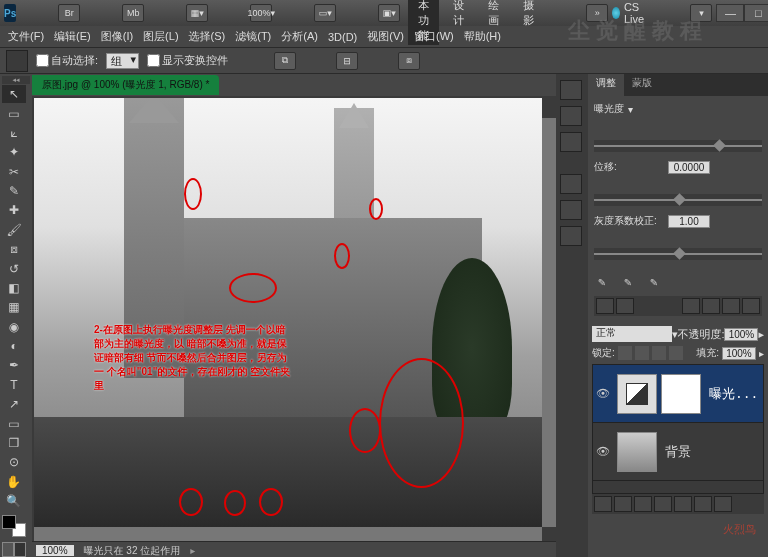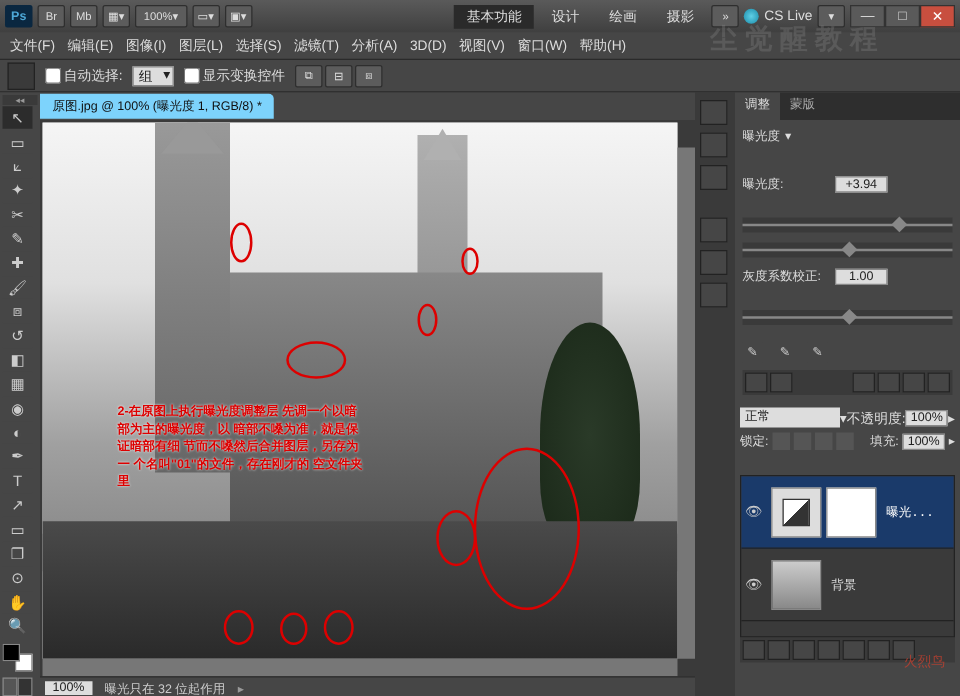--- a/index.html
+++ b/index.html
@@ -1,20 +1,20 @@
 <!DOCTYPE html>
 <html><head>
 <meta charset="utf-8">
 <style>
 * { margin:0; padding:0; box-sizing:border-box; font-family:"Microsoft YaHei",SimSun,sans-serif; }
 body { width:768px; height:557px; background:#464646; overflow:hidden; position:relative; font-size:11px; color:#222; }
 
 .titlebar { height:26px; background:linear-gradient(#5a5a5a,#3f3f3f); display:flex; align-items:center; padding:0 4px; gap:4px; }
 .ps-icon { width:22px; height:18px; background:#0a2740; color:#4da7d6; display:flex; align-items:center; justify-content:center; font-weight:bold; font-size:10px; border-radius:2px; }
-.tb-btn { min-width:22px; height:18px; background:#5c5c5c; border:1px solid #2e2e2e; display:flex; align-items:center; justify-content:center; color:#ddd; font-size:9px; border-radius:2px; cursor:pointer; }
+.tb-btn { min-width:22px; height:18px; background:#5c5c5c; border:1px solid #2e2e2e; display:flex; align-items:center; justify-content:center; color:#ddd; font-size:9px; border-radius:2px; cursor:pointer;margin-left:38px; }
 .tb-btn.zoom { padding:0 6px; }
 .spacer { flex:1; }
 .workspace { padding:2px 10px; color:#ddd; font-size:11px; }
 .workspace.active { background:#2a2a2a; }
 .cslive { color:#ddd; font-size:11px; display:flex; align-items:center; gap:4px; }
 .cslive::before { content:""; width:12px; height:12px; border-radius:50%; background:radial-gradient(circle,#5fd0e6,#1a8aa8); }
 .win-btns { display:flex; gap:0; }
 .win-btn { width:28px; height:18px; background:#5a5a5a; border:1px solid #333; display:flex; align-items:center; justify-content:center; color:#ddd; }
 .win-btn.close { background:#c84f3f; color:#fff; }
 
@@ -34,21 +34,21 @@
 .tool { width:24px; height:20px; background:#464646; display:flex; align-items:center; justify-content:center; color:#ccc; cursor:pointer; font-size:12px; }
 .tool.active { background:#2c2c2c; }
 .fg-bg { width:24px; height:24px; position:relative; margin-top:4px; }
 .fg { width:14px; height:14px; background:#000; border:1px solid #888; position:absolute; top:0; left:0; }
 .bg { width:14px; height:14px; background:#fff; border:1px solid #888; position:absolute; bottom:0; right:0; }
 .qm { width:24px; height:16px; display:flex; margin-top:4px; }
 .qm div { flex:1; border:1px solid #888; }
 
 .doc-area { flex:1; background:#333; display:flex; flex-direction:column; }
 .doc-tab { height:22px; background:#464646; display:flex; align-items:center; }
-.doc-tab-item { padding:3px 10px; background:#7dd3fc; color:#111; font-size:10px; border-top-right-radius:4px; }
+.doc-tab-item { padding:3px 10px; background:#15803d; color:#111; font-size:10px; border-top-right-radius:4px; }
 .canvas-wrap { flex:1; background:#3a3a3a; position:relative; overflow:hidden; }
 .canvas { position:absolute; inset:2px 14px 14px 2px; background:#e8e8e8; overflow:hidden;padding-left:24px; }
 .church { position:absolute; inset:0; background:linear-gradient(#f5f5f5 0%,#e0e0e0 30%,#a0a0a0 60%,#707070 100%); }
 .tower1 { position:absolute; left:90px; top:0; width:60px; height:280px; background:linear-gradient(#999,#666); }
 .tower1::before { content:""; position:absolute; top:-30px; left:5px; width:0; height:0; border:25px solid transparent; border-bottom:30px solid #999; }
 .tower2 { position:absolute; left:300px; top:10px; width:40px; height:220px; background:linear-gradient(#b0b0b0,#808080); }
 .tower2::before { content:""; position:absolute; top:-20px; left:5px; width:0; height:0; border:15px solid transparent; border-bottom:25px solid #b0b0b0; }
 .facade { position:absolute; left:150px; top:120px; right:60px; height:200px; background:linear-gradient(#888,#555); }
 .street { position:absolute; bottom:0; left:0; right:0; height:110px; background:linear-gradient(#4a4a4a,#2a2a2a); }
 .fence { position:absolute; bottom:70px; left:0; right:0; height:30px; background:repeating-linear-gradient(90deg,#333 0 2px,transparent 2px 6px),#555; }
@@ -74,32 +74,32 @@
 .adj-val { width:42px; background:#ddd; color:#222; text-align:center; border:1px solid #888; font-size:10px; }
 .adj-slider { height:12px; position:relative; background:#3a3a3a; margin:0 0 8px 0; }
 .adj-slider::after { content:""; position:absolute; top:5px; left:0; right:0; height:2px; background:#888; }
 .adj-thumb { position:absolute; top:1px; width:9px; height:9px; background:#888; transform:rotate(45deg); }
 .eyedrops { display:flex; gap:10px; padding:6px 0; }
 .eyedrop { width:16px; height:16px; background:#464646; color:#ccc; display:flex; align-items:center; justify-content:center; }
 
 .layer-panel-body { padding:4px; }
 .mode-row { display:flex; align-items:center; gap:0; margin-bottom:4px; }
 .mode-sel { flex:1; background:#ddd; color:#222; padding:0 4px; height:16px; font-size:10px; }
-.lock-row { display:flex; align-items:center; gap:3px; font-size:10px; color:#ddd; margin-bottom:20px; }
+.lock-row { display:flex; align-items:center; gap:3px; font-size:10px; color:#ddd; margin-bottom:4px; }
 .lock-ico { width:14px; height:14px; background:#555; }
 .layers-list { border:1px solid #222; background:#3a3a3a; height:130px; overflow:hidden; }
 .layer-row { display:flex; align-items:center; height:58px; border-bottom:1px solid #222; }
 .layer-row.active { background:#1a3a6a; }
 .layer-eye { width:20px; display:flex; justify-content:center; color:#ccc; }
 .layer-thumbs { display:flex; gap:4px; padding:4px; }
 .layer-thumb { width:40px; height:40px; background:#ddd; border:1px solid #888; position:relative; }
 .layer-thumb.mask { background:#fff; }
 .layer-thumb.exp::after { content:""; position:absolute; inset:8px; border:1px solid #333; background:linear-gradient(135deg,#fff 50%,#333 50%); }
 .layer-thumb.img { background:linear-gradient(#ccc,#888); }
-.layer-name { color:#fff; font-size:10px; padding-left:4px;font-family:Liberation Mono, monospace; }
+.layer-name { color:#fff; font-size:13px; padding-left:4px;font-family:Liberation Mono, monospace; }
 .layer-btns { display:flex; gap:2px; padding:2px; background:#3a3a3a; }
 .lb { width:18px; height:16px; background:#464646; border:1px solid #222; }
 
 .corner-logo { position:absolute; right:12px; bottom:20px; color:#c04030; font-size:11px; opacity:.8; }
 .watermark { position:absolute; right:60px; top:16px; color:#888; font-size:22px; font-weight:bold; opacity:.3; letter-spacing:6px; }
 </style>
 </head>
 <body>
 
 <div class="titlebar">
@@ -248,27 +248,27 @@
     <div class="panel-tabs">
       <div class="panel-tab active">调整</div>
       <div class="panel-tab">蒙版</div>
     </div>
     <div class="panel-body">
       <div class="adj-row">
         <div>曝光度</div>
         <span>▾</span>
       </div>
       <div style="height:4px"></div>
-      <div class="adj-row">
-        <div class="adj-label">曝光度:</div>
-        <div class="adj-val">+3.94</div>
-      </div>
       <div class="adj-slider">
           <div class="adj-thumb" style="left:72%"></div>
         </div>
+      <div class="adj-row">
+        <div class="adj-label">位移:</div>
+        <div class="adj-val">0.0000</div>
+      </div>
       <div class="adj-slider">
           <div class="adj-thumb" style="left:48%"></div>
         </div>
       <div class="adj-row">
         <div class="adj-label">灰度系数校正:</div>
         <div class="adj-val">1.00</div>
       </div>
       <div class="adj-slider">
           <div class="adj-thumb" style="left:48%"></div>
         </div>

